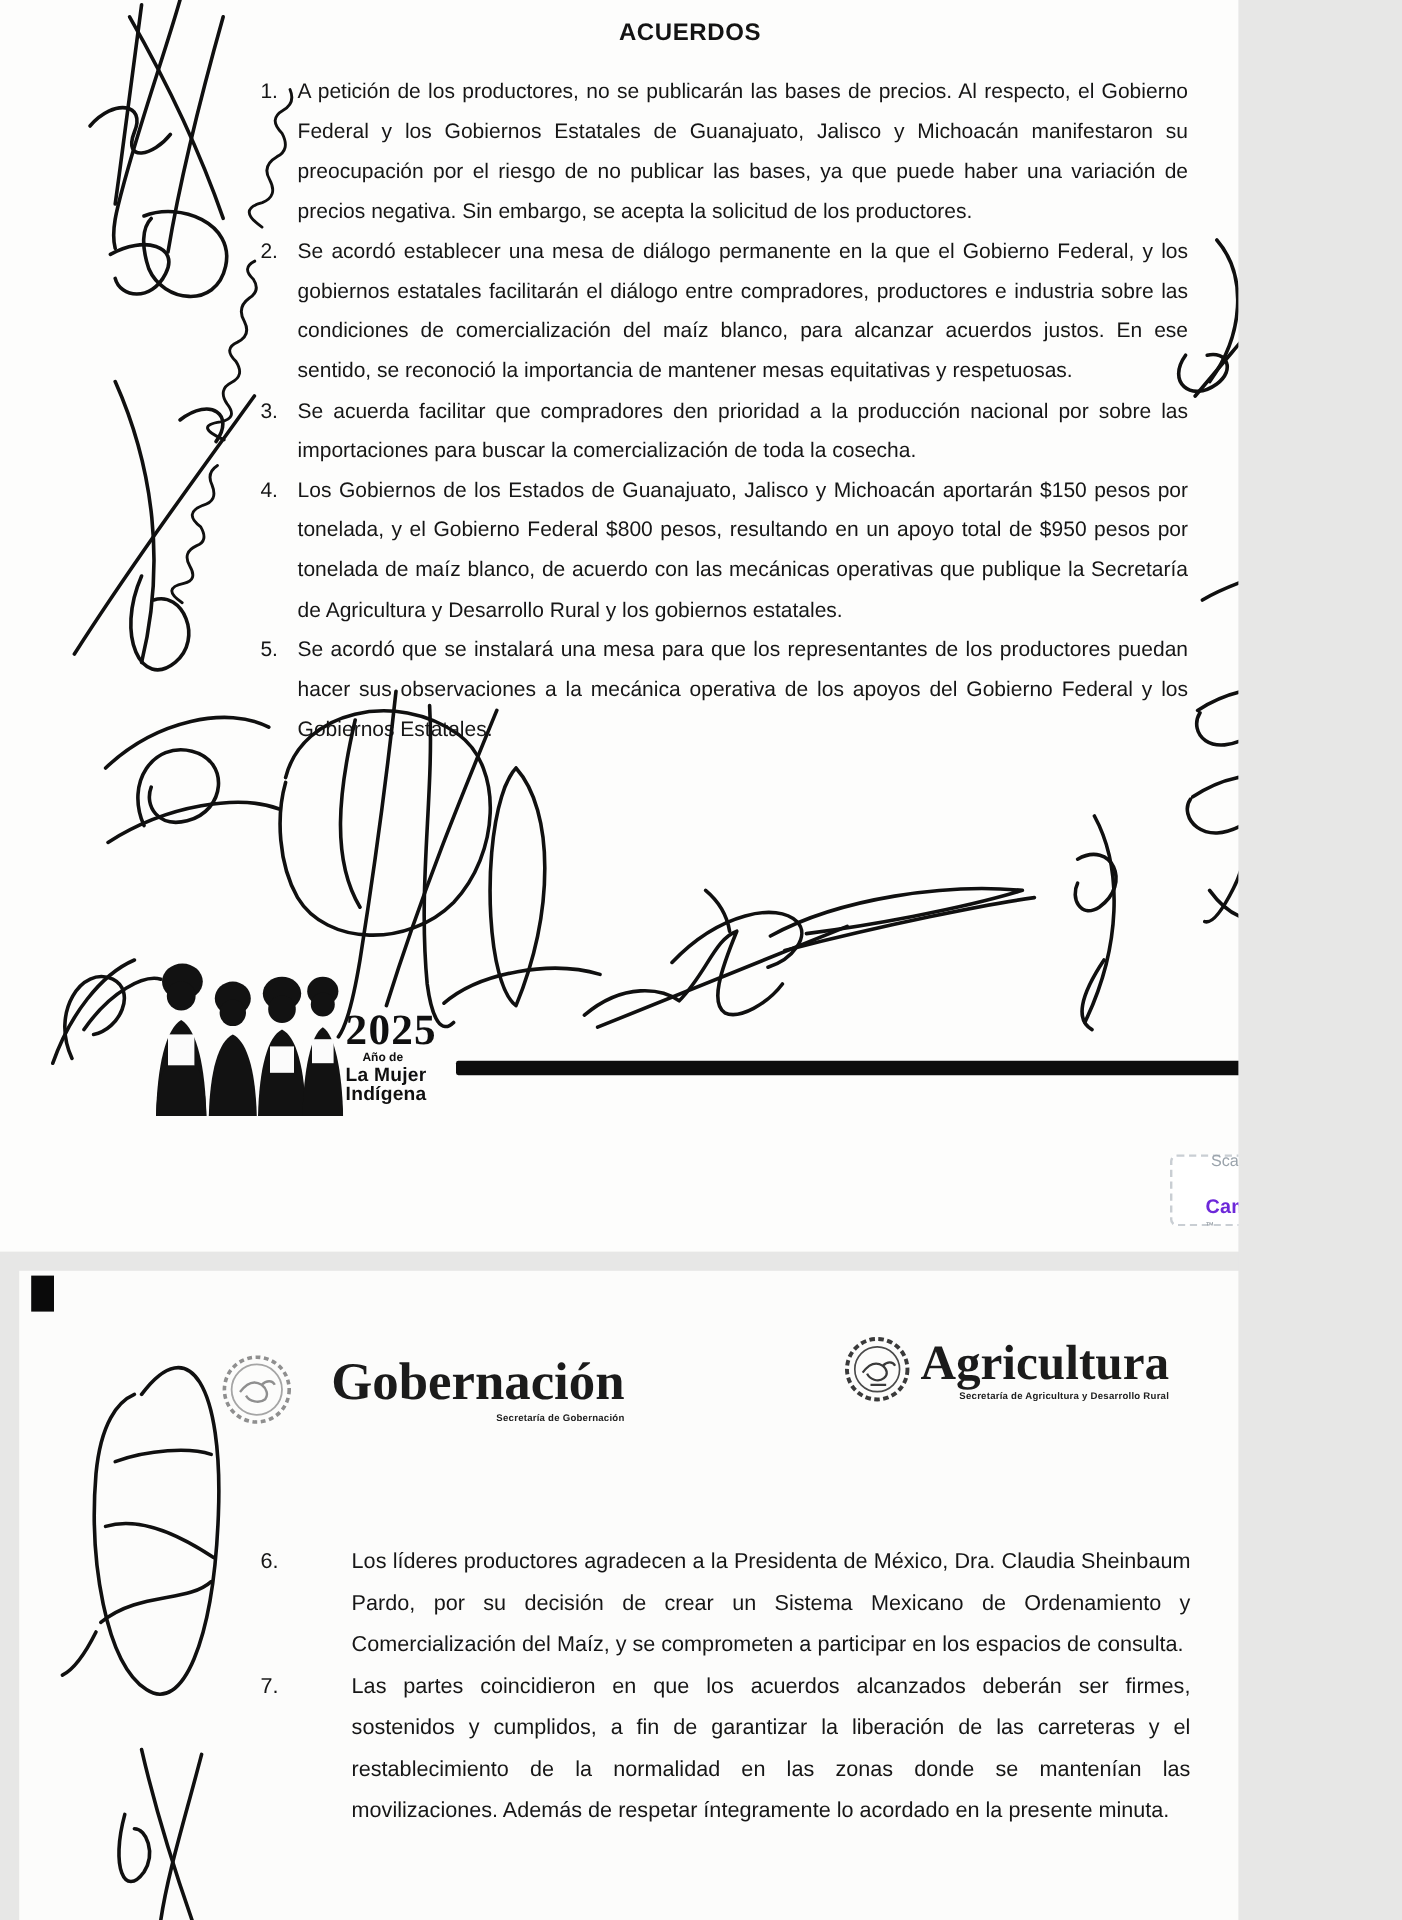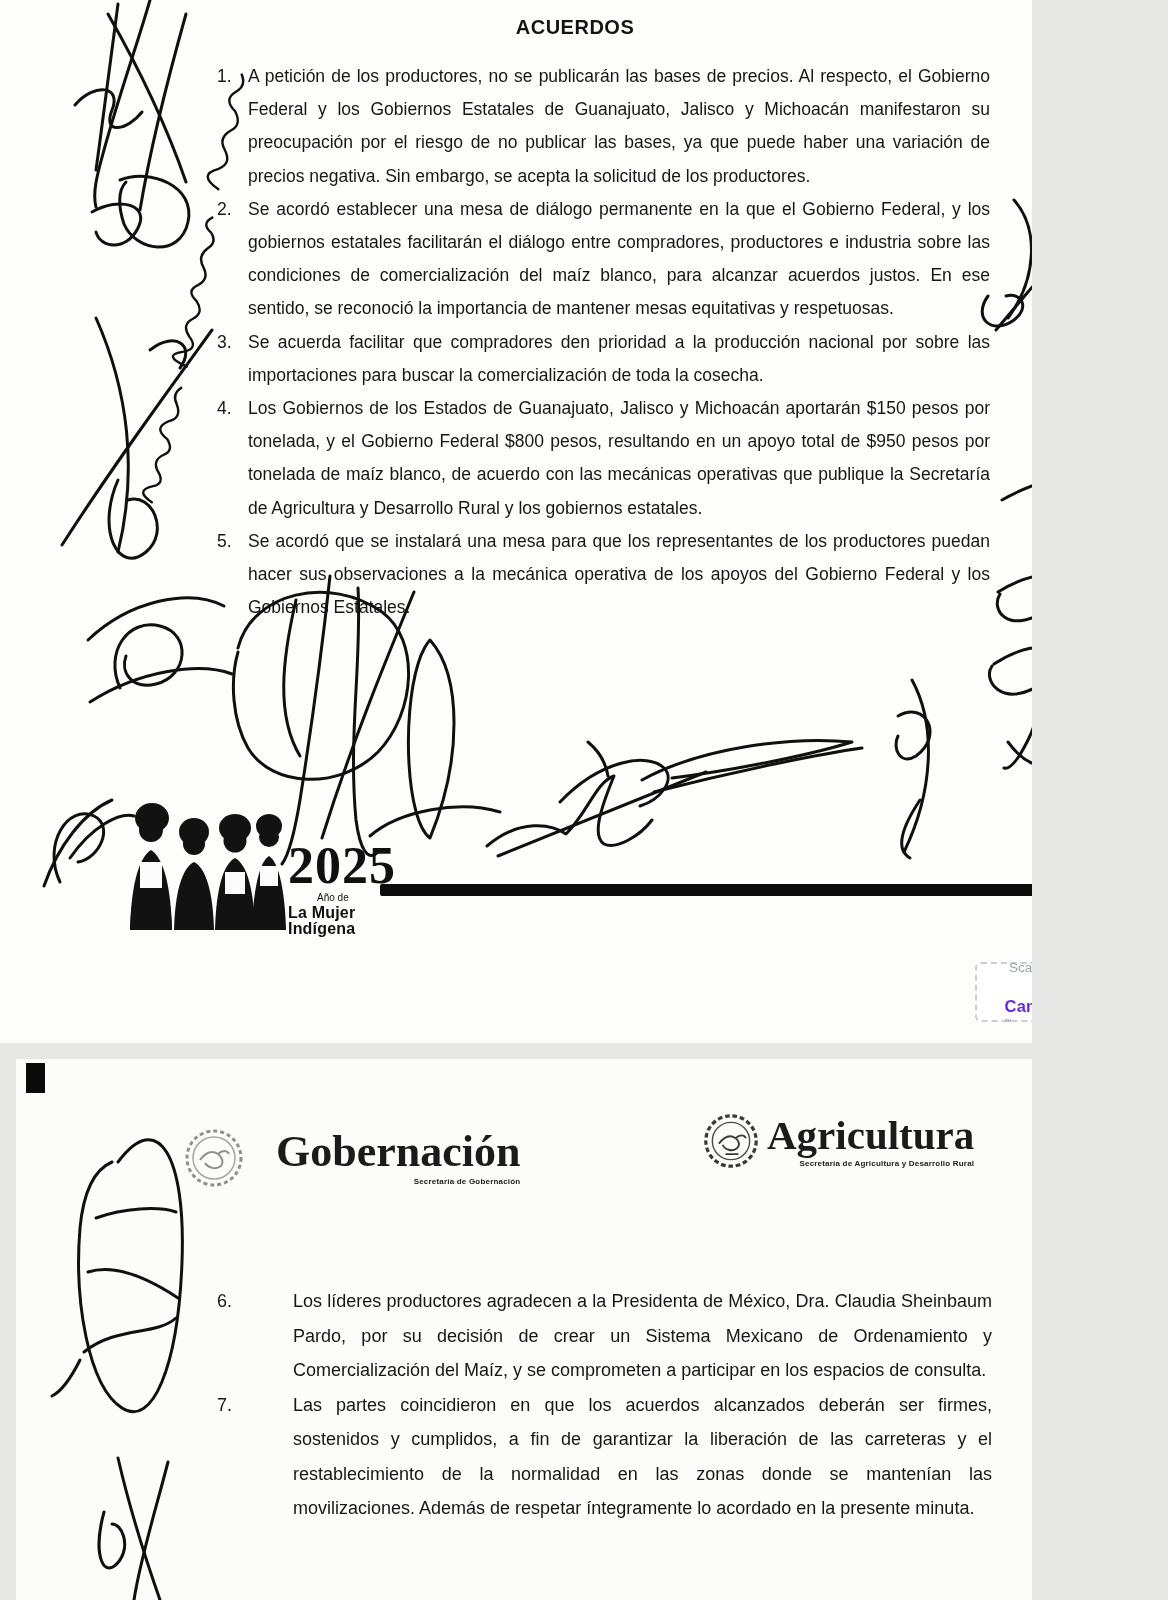--- a/index.html
+++ b/index.html
@@ -14,22 +14,22 @@
   .list1{top:60px;font-size:17.5px;line-height:33.2px;}
   .list2{top:1284px;font-size:18px;line-height:34.5px;}
   .item{display:flex;}
   .item .num{flex:0 0 31px;}
   .item .txt{margin:0;width:742px;text-align:justify;}
   .list2 .item .txt{width:727px;margin-left:45px;}
   
   .logo2025{position:absolute;left:118px;top:792px;display:flex;align-items:flex-start;}
   .logo2025 .figs{width:168px;height:138px;}
   .logo2025 .ltxt{margin-left:2px;margin-top:48px;color:#101010;line-height:1;}
-  .ltxt .y{font-family:"Liberation Serif",serif;font-weight:bold;font-size:52px;letter-spacing:1px;}
-  .ltxt .anode{font-size:10px;font-weight:normal;margin:1px 0 2px 29px;}
+  .ltxt .y{font-family:"Liberation Serif",serif;font-weight:bold;font-size:36px;letter-spacing:1px;}
+  .ltxt .anode{font-size:10px;font-weight:bold;margin:1px 0 2px 14px;}
   .ltxt .l2,.ltxt .l3{font-size:16px;font-weight:bold;letter-spacing:.2px;}
   .rule{position:absolute;left:380px;top:884px;width:705px;height:12px;background:#0c0c0c;border-radius:2px;}
   
   .cs-badge{position:absolute;left:975px;top:962px;width:158px;height:56px;background:#ffffff;
     border:2px dashed #c9ced3;border-radius:6px;display:flex;flex-direction:column;
     align-items:center;justify-content:center;gap:2px;}
   .cs-line1{font-size:13.5px;color:#9aa3ab;}
   .cs-row{display:flex;align-items:flex-end;gap:0;flex-direction:column;}
   .cs-ico{width:20px;height:20px;border-radius:5px;color:#fff;font-size:10.5px;font-weight:bold;
     display:flex;align-items:center;justify-content:center;

